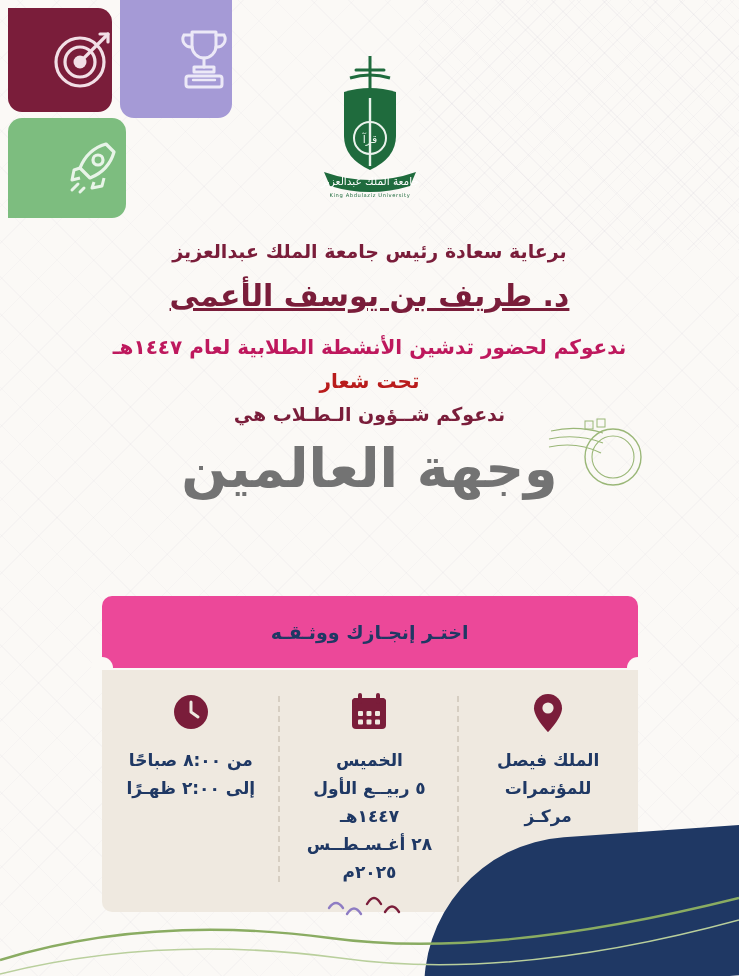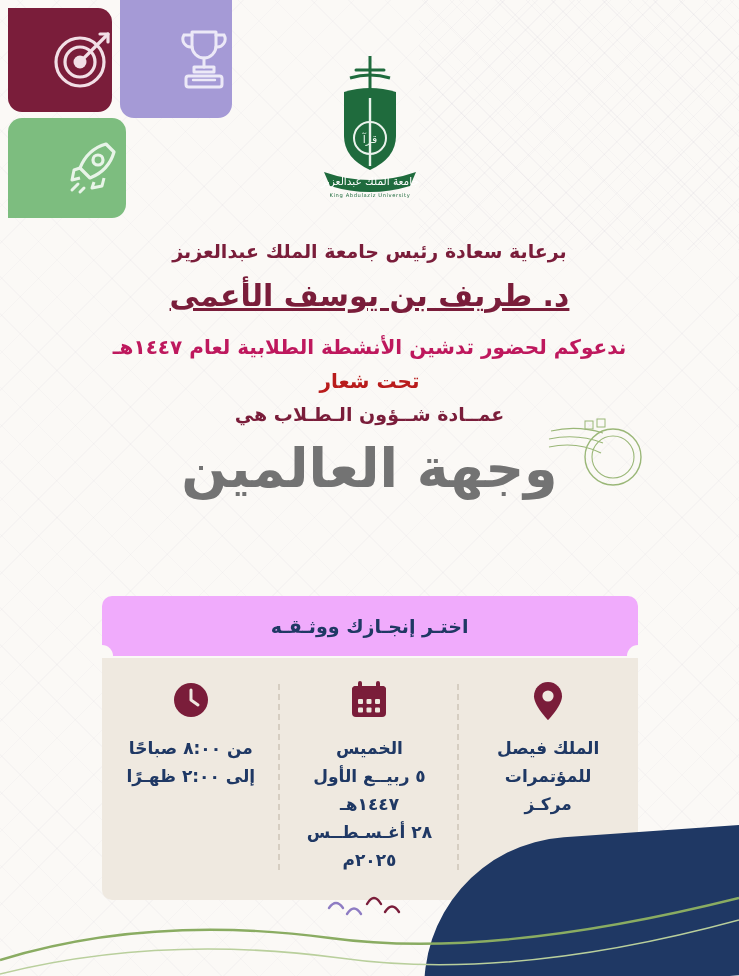--- a/index.html
+++ b/index.html
@@ -154,22 +154,22 @@
 
   
   .ticket {
     position: absolute;
     left: 50%;
     transform: translateX(-50%);
     top: 596px;
     width: 536px;
   }
   .ticket-head {
-    height: 60px;
-    background: #f0abfc;
+    height: 72px;
+    background: #ec4899;
     border-radius: 10px 10px 0 0;
     display: flex;
     align-items: center;
     justify-content: center;
     position: relative;
   }
   .ticket-head:before, .ticket-head:after {
     content: "";
     position: absolute;
     bottom: -11px;
@@ -307,21 +307,21 @@
       <text x="66" y="133" text-anchor="middle" font-size="10.5" fill="#ffffff" font-family="DejaVu Sans, sans-serif">جامعة الملك عبدالعزيز</text>
       <text x="66" y="145" text-anchor="middle" font-size="5.2" fill="#1f6b3d" letter-spacing="0.6" font-family="DejaVu Sans, sans-serif">King Abdulaziz University</text>
     </svg>
   </div>
 
   <div class="content">
     <div class="line-patron">برعاية سعادة رئيس جامعة الملك عبدالعزيز</div>
     <div class="line-name">د. طريف بن يوسف الأعمى</div>
     <div class="line-invite">ندعوكم لحضور تدشين الأنشطة الطلابية لعام ١٤٤٧هـ</div>
     <div class="line-under">تحت شعار</div>
-    <div class="line-deanship">عمــادة شــؤون الـطـلاب هي</div>
+    <div class="line-deanship">ندعوكم شــؤون الـطـلاب هي</div>
 
     <div class="slogan-wrap">
       <div class="stamp">
         <svg width="120" height="92" viewBox="0 0 120 92" fill="none">
           <circle cx="72" cy="40" r="28" stroke="#8aac62" stroke-width="1.4" fill="none"></circle>
           <circle cx="72" cy="40" r="21" stroke="#8aac62" stroke-width="1.1" fill="none"></circle>
           <path d="M10 14 q26 -6 52 2" stroke="#8aac62" stroke-width="1.2" fill="none"></path>
           <path d="M8 22 q28 -6 54 4" stroke="#8aac62" stroke-width="1.2" fill="none"></path>
           <path d="M8 30 q28 -6 52 6" stroke="#8aac62" stroke-width="1.2" fill="none"></path>
           <rect x="44" y="4" width="8" height="8" stroke="#8aac62" stroke-width="1" fill="none"></rect>

